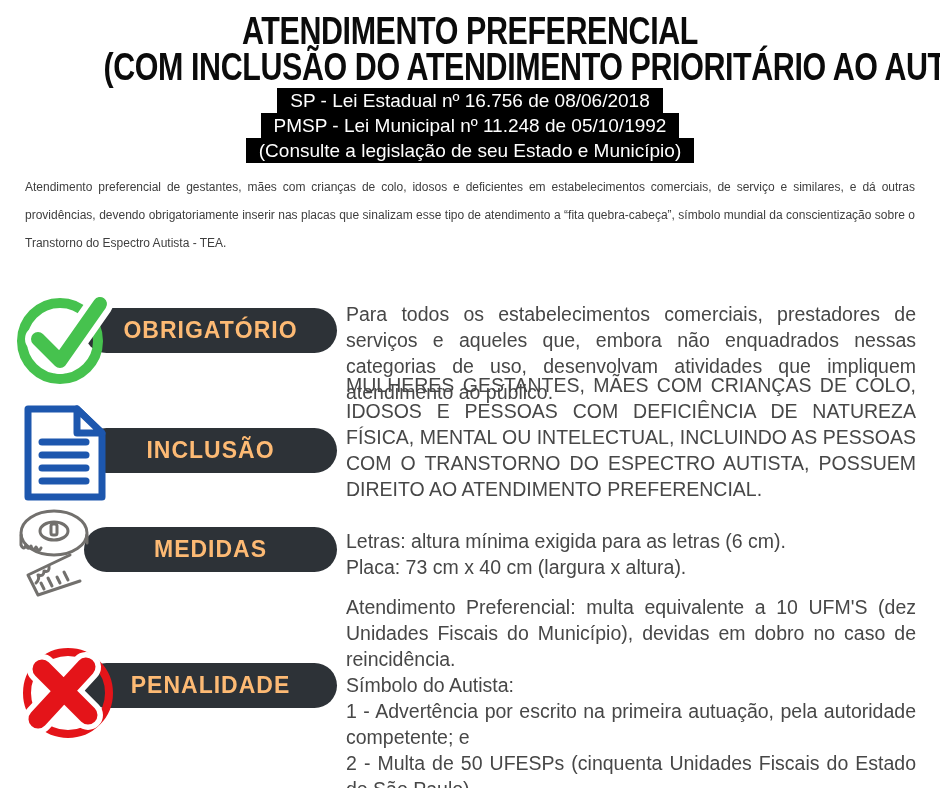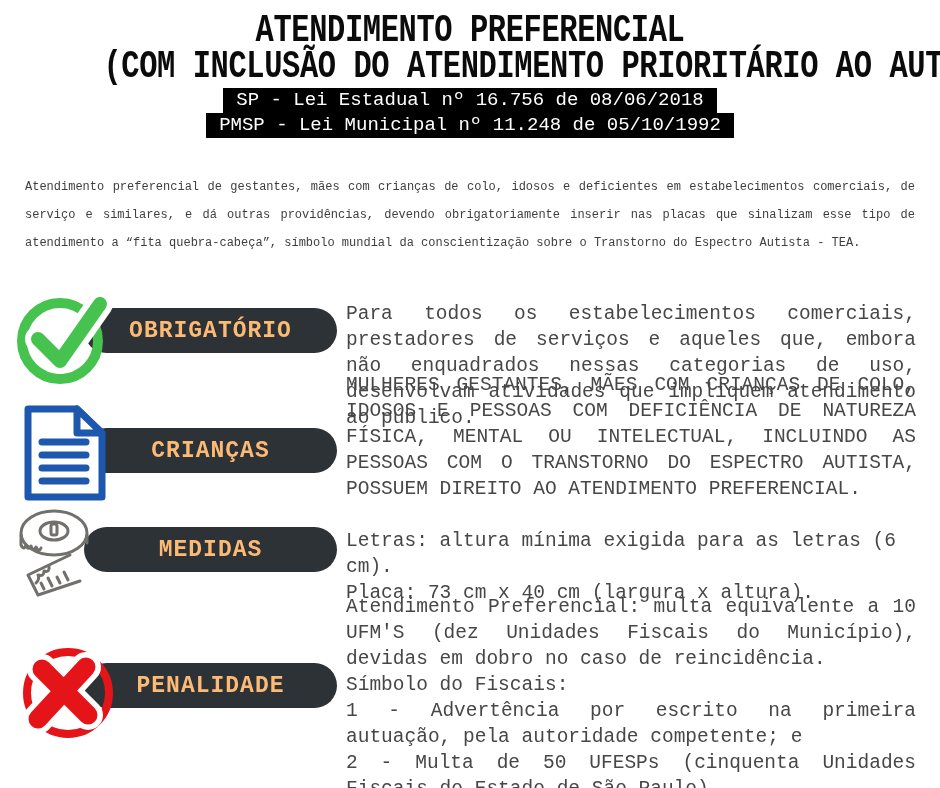--- a/index.html
+++ b/index.html
@@ -2,21 +2,21 @@
 <html lang="pt-BR"><head>
 <meta charset="utf-8">
 <style>
   * { margin: 0; padding: 0; box-sizing: border-box; }
   html, body { background: #ffffff; }
   .page {
     position: relative;
     width: 940px;
     height: 788px;
     background: #ffffff;
-    font-family: Liberation Mono, monospace;
+    font-family: Liberation Sans, sans-serif;
     overflow: hidden;
   }
 
   
   .title-line {
     position: absolute;
     left: 0; right: 0;
     text-align: center;
     white-space: nowrap;
     font-weight: 900;
@@ -93,20 +93,21 @@
 <body>
 
 <div class="page">
 
   <div class="title-line l1">ATENDIMENTO PREFERENCIAL</div>
   <div class="title-line l2">(COM INCLUSÃO DO ATENDIMENTO PRIORITÁRIO AO AUTISTA)</div>
 
   <div class="law-stack">
     <div class="law-box">SP - Lei Estadual nº 16.756 de 08/06/2018</div>
     <div class="law-box">PMSP - Lei Municipal nº 11.248 de 05/10/1992</div>
+    <div class="law-box">(Consulte a legislação de seu Estado e Município)</div>
   </div>
 
   <p class="intro">Atendimento preferencial de gestantes, mães com crianças de colo, idosos e deficientes em estabelecimentos comerciais, de serviço e similares, e dá outras providências, devendo obrigatoriamente inserir nas placas que sinalizam esse tipo de atendimento a “fita quebra-cabeça”, símbolo mundial da conscientização sobre o Transtorno do Espectro Autista - TEA.</p>
 
   <div class="icon-wrap" style="left:10px; top:284px;">
     <svg width="104" height="104" viewBox="0 0 104 104">
       <circle cx="50" cy="57" r="38" fill="none" stroke="#46c24e" stroke-width="10"></circle>
       <path d="M28 55 L50 77 L90 20" fill="none" stroke="#ffffff" stroke-width="26" stroke-linecap="round" stroke-linejoin="round"></path>
       <path d="M28 55 L50 77 L90 20" fill="none" stroke="#46c24e" stroke-width="14" stroke-linecap="round" stroke-linejoin="round"></path>
     </svg>
@@ -119,21 +120,21 @@
       <path d="M6 5 H55 L80 29 V93 H6 Z" fill="#ffffff" stroke="#1d57ae" stroke-width="7" stroke-linejoin="round"></path>
       <path d="M55 5 V29 H80 Z" fill="#ffffff" stroke="#1d57ae" stroke-width="7" stroke-linejoin="round"></path>
       <g stroke="#1d57ae" stroke-width="7" stroke-linecap="round">
         <line x1="20" y1="38" x2="64" y2="38"></line>
         <line x1="20" y1="51" x2="64" y2="51"></line>
         <line x1="20" y1="64" x2="64" y2="64"></line>
         <line x1="20" y1="77" x2="64" y2="77"></line>
       </g>
     </svg>
   </div>
-  <div class="badge" style="top:428px;">CRIANÇAS</div>
+  <div class="badge" style="top:428px;">INCLUSÃO</div>
   <div class="col-text justify" style="top:372px;">MULHERES GESTANTES, MÃES COM CRIANÇAS DE COLO, IDOSOS E PESSOAS COM DEFICIÊNCIA DE NATUREZA FÍSICA, MENTAL OU INTELECTUAL, INCLUINDO AS PESSOAS COM O TRANSTORNO DO ESPECTRO AUTISTA, POSSUEM DIREITO AO ATENDIMENTO PREFERENCIAL.</div>
 
   <div class="icon-wrap" style="left:10px; top:503px;">
     <svg width="100" height="94" viewBox="0 0 100 94">
       <g fill="none" stroke="#72706d" stroke-width="3" stroke-linecap="round" stroke-linejoin="round">
         <ellipse cx="44" cy="30" rx="33" ry="22"></ellipse>
         <ellipse cx="44" cy="28" rx="14" ry="9"></ellipse>
         <rect x="41" y="21" width="6" height="11" rx="2"></rect>
         <path d="M11 32 v10 q3 6 5 0 q2 6 5 1 q2 6 5 1 q3 6 5 1"></path>
         <path d="M77 32 v8"></path>
@@ -152,18 +153,18 @@
   <div class="icon-wrap" style="left:15px; top:643px;">
     <svg width="102" height="104" viewBox="0 0 102 104">
       <circle cx="53" cy="50" r="41" fill="none" stroke="#e41419" stroke-width="8"></circle>
       <path d="M27 26 L73 72 M71 24 L23 76" fill="none" stroke="#ffffff" stroke-width="30" stroke-linecap="round"></path>
       <path d="M27 26 L73 72 M71 24 L23 76" fill="none" stroke="#e41419" stroke-width="19" stroke-linecap="round"></path>
     </svg>
   </div>
   <div class="badge" style="top:663px;">PENALIDADE</div>
   <div class="col-text" style="top:594px;">
     <p class="justify">Atendimento Preferencial: multa equivalente a 10 UFM'S (dez Unidades Fiscais do Município), devidas em dobro no caso de reincidência.</p>
-    <p>Símbolo do Fiscais:</p>
+    <p>Símbolo do Autista:</p>
     <p class="justify">1 - Advertência por escrito na primeira autuação, pela autoridade competente; e</p>
     <p class="justify">2 - Multa de 50 UFESPs (cinquenta Unidades Fiscais do Estado de São Paulo).</p>
   </div>
 
 </div>
 
 </body></html>

